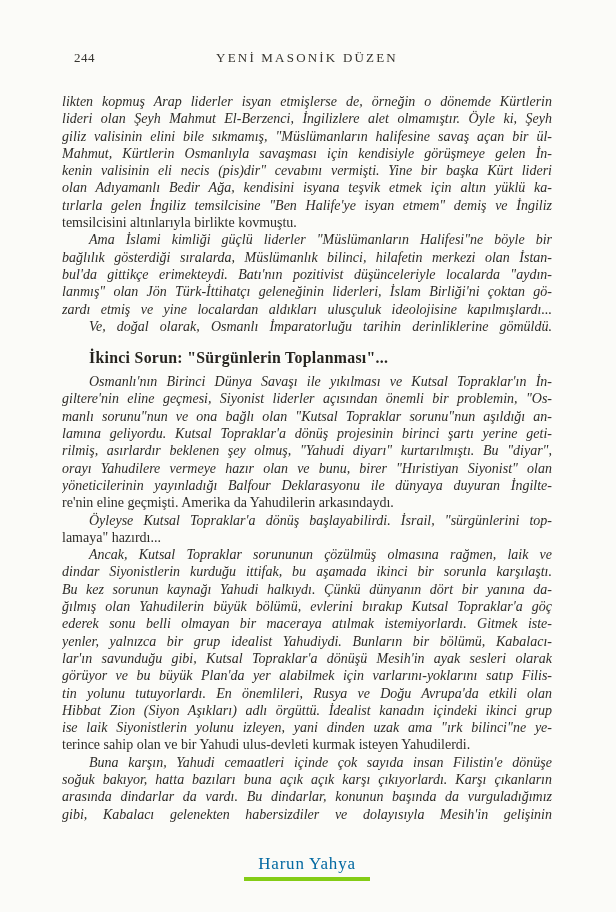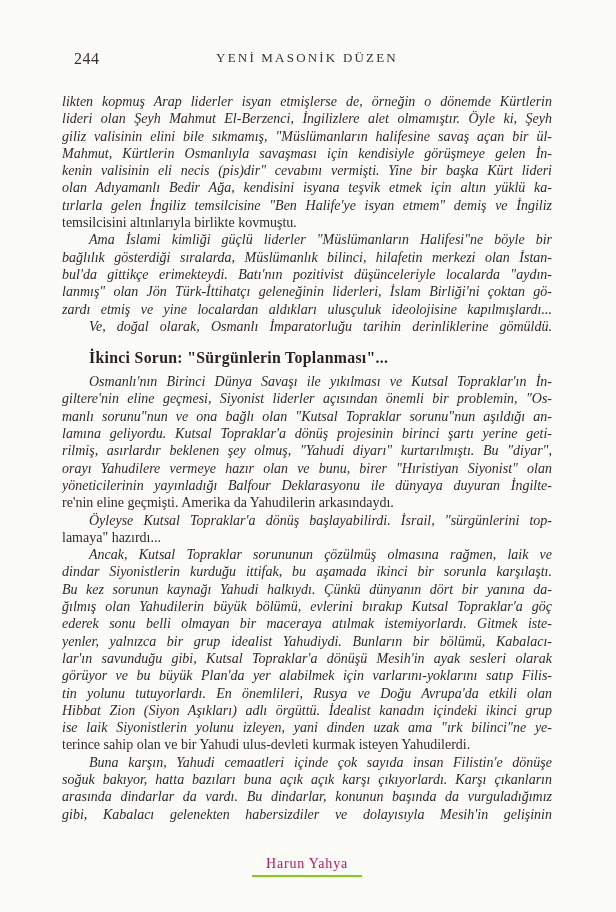--- a/index.html
+++ b/index.html
@@ -19,21 +19,21 @@
     position: absolute;
     top: 50px;
     left: 62px;
     width: 490px;
     height: 18px;
   }
   .page-number {
     position: absolute;
     left: 12px;
     top: 0;
-    font-size: 16px;
+    font-size: 13px;
     letter-spacing: 0.5px;
     color: #35332e;
   }
   .running-title {
     position: absolute;
     left: 0;
     right: 0;
     top: 0;
     text-align: center;
     font-size: 13px;
@@ -77,25 +77,25 @@
   
   .page-footer {
     position: absolute;
     top: 854px;
     left: 62px;
     width: 490px;
     text-align: center;
   }
   .footer-author {
     display: inline-block;
-    font-size: 14px;
+    font-size: 17px;
     letter-spacing: 0.8px;
-    color: #be185d;
+    color: #0369a1;
     padding: 0 14px 3px 14px;
-    border-bottom: 2px solid #84cc16;
+    border-bottom: 4px solid #84cc16;
   }
 </style>
 </head>
 <body>
 
 <div class="page">
 
   <div class="running-header">
     <span class="page-number">244</span>
     <div class="running-title">YENİ MASONİK DÜZEN</div>

